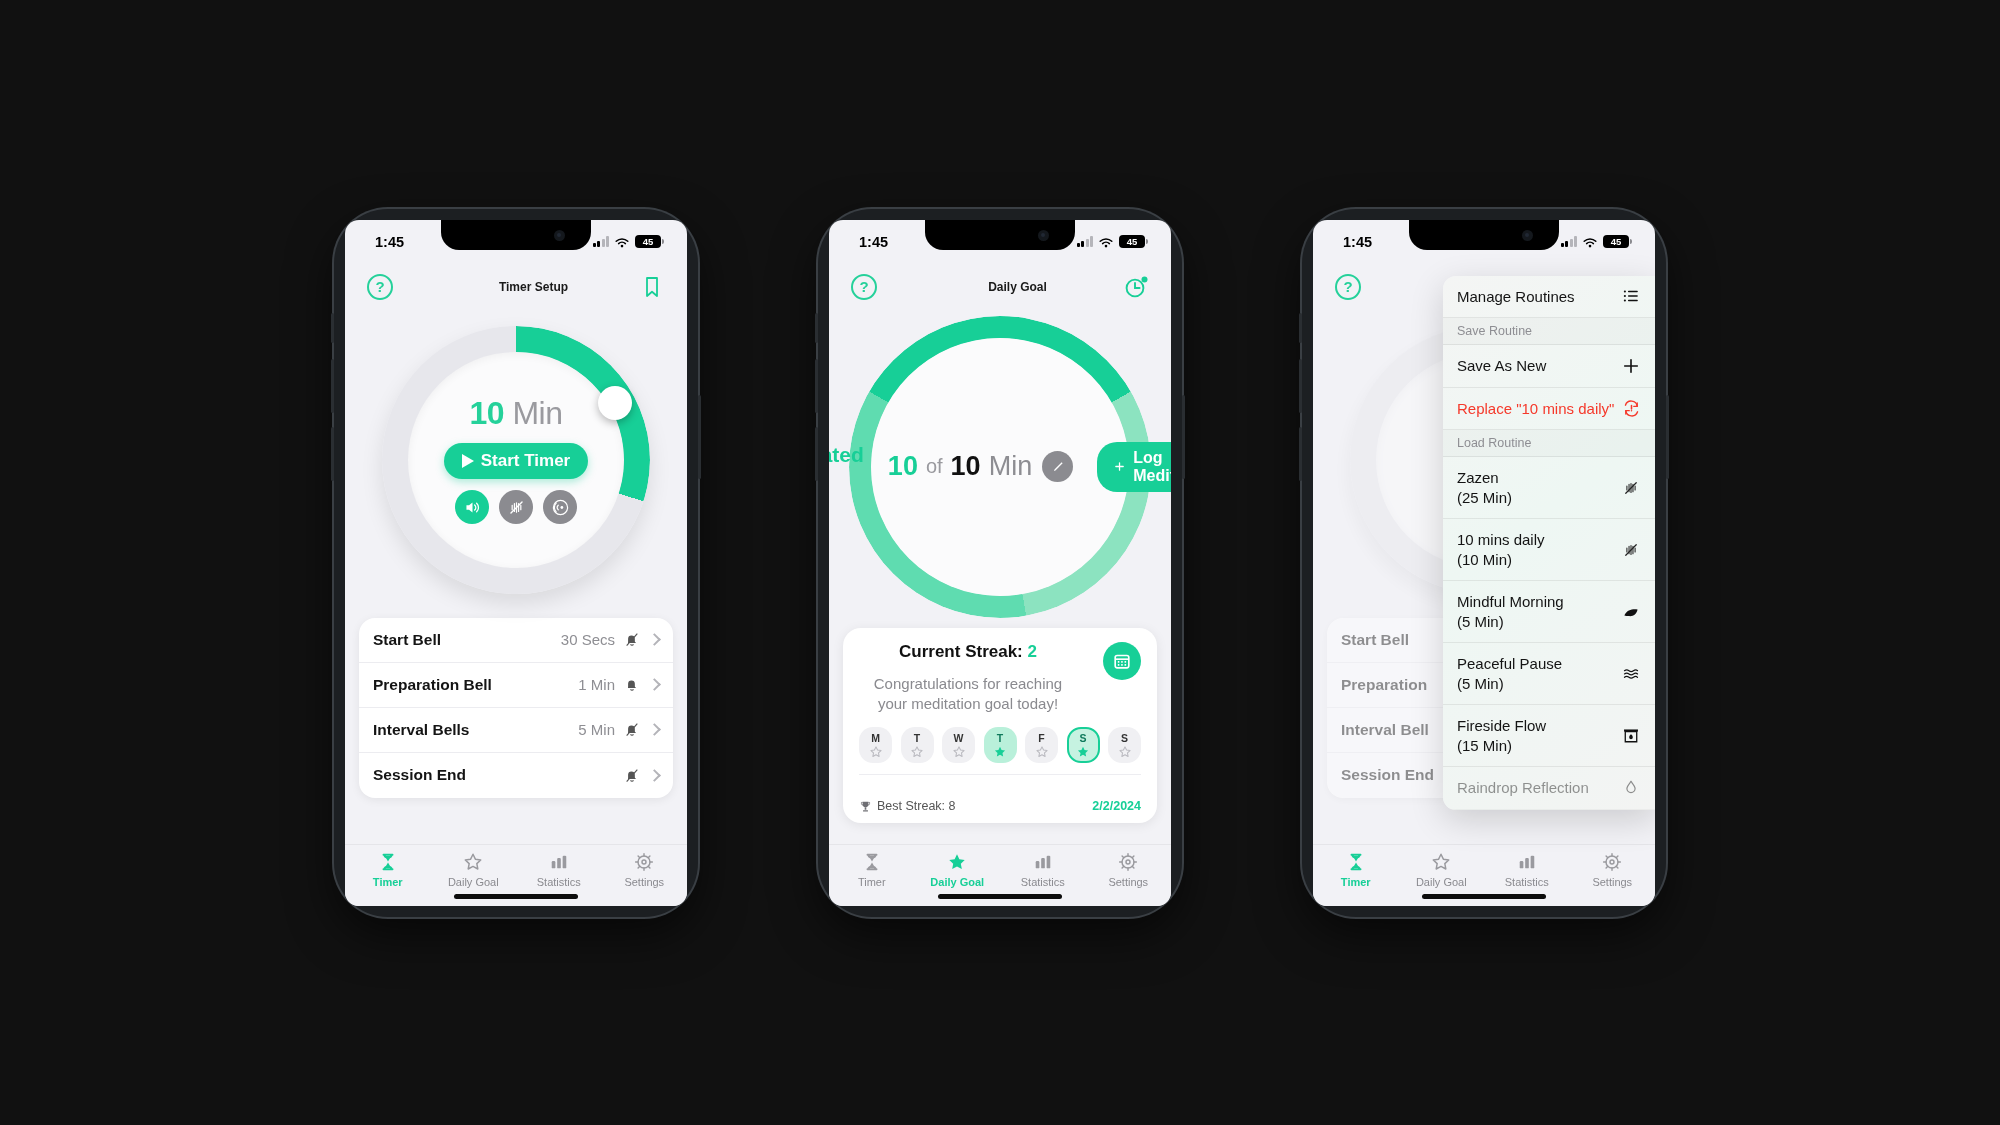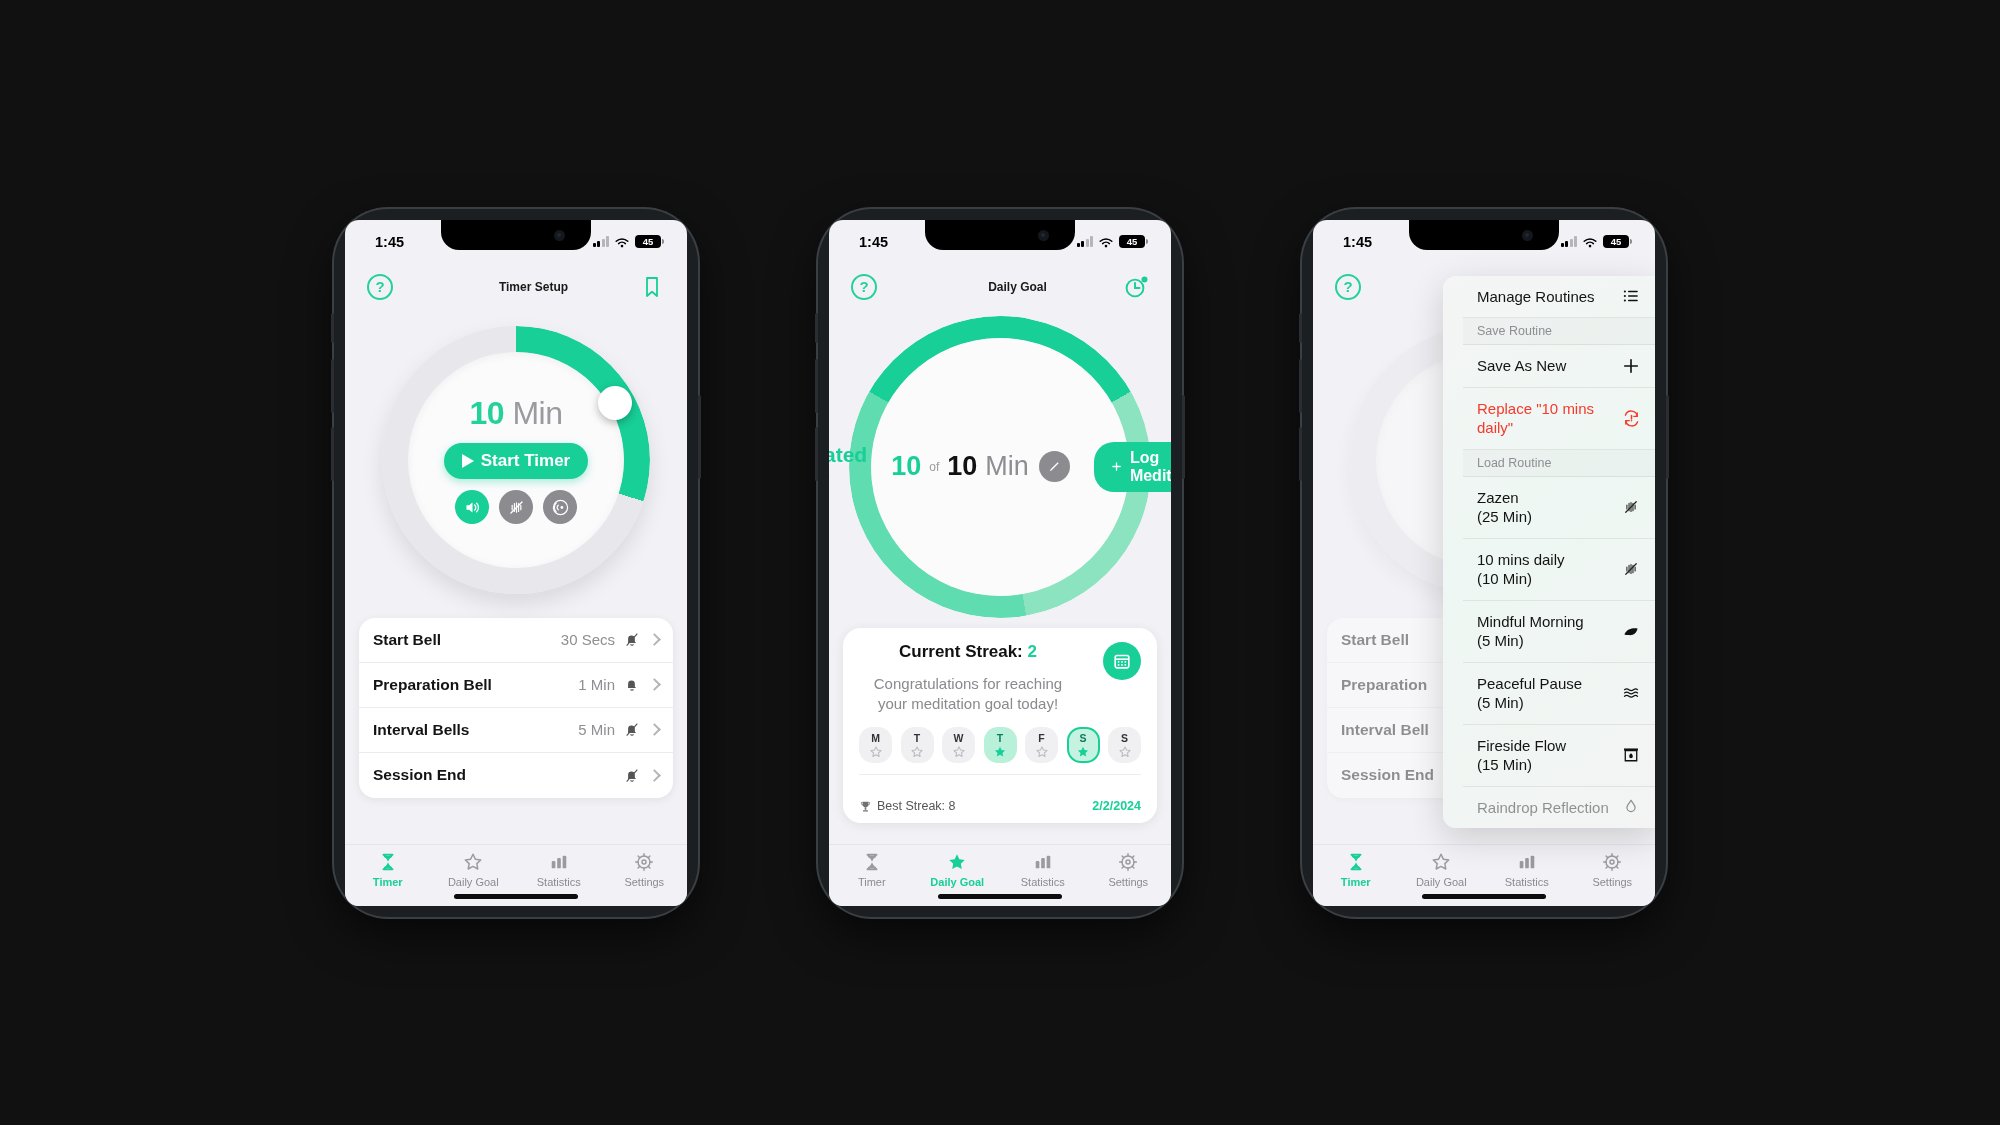--- a/index.html
+++ b/index.html
@@ -142,42 +142,42 @@
   
   .goal-dial { position:relative; width:302px; height:302px; margin: 6px auto 0; }
   .goal-dial .ring { position:absolute; inset:0; border-radius:50%; }
   .goal-dial .inner {
     position:absolute; inset:22px; border-radius:50%; background:#fbfbfc;
     display:flex;flex-direction:row;align-items:center;justify-content:center;gap:24px;
   }
   .goal-head { font-size:21px; font-weight:bold; color:#17cf97; }
   .goal-amt { display:flex; align-items:center; gap:8px; font-size:27px; font-weight:bold; }
   .goal-amt .cur { color:#17cf97; }
-  .goal-amt .of { font-size:12px; color:#9a9a9f; font-weight:normal; }
+  .goal-amt .of { font-size:20px; color:#9a9a9f; font-weight:normal; }
   .goal-amt .tot { color:#111; }
   .goal-amt .un { color:#8d8d92; font-weight:normal; }
   .edit-ic { width:31px;height:31px;border-radius:50%;background:#8b8b90;display:flex;align-items:center;justify-content:center;margin-left:2px; }
   .log-btn { display:flex;align-items:center;gap:8px;background:#17cf97;color:#fff;border-radius:20px;padding:7px 17px;font-size:16px;font-weight:bold; }
 
   
   .tabbar {
     position:absolute; bottom:0; left:0; right:0; height:62px; background:#f2f2f6;
     display:flex; align-items:flex-start; padding-top:7px; z-index: 40;
     border-top: 1px solid rgba(0,0,0,.05);
   }
   .tab { flex:1; display:flex; flex-direction:column; align-items:center; gap:4px; }
   .tab .tl { font-size: 11px; color:#8a8a8f; }
   .tab.active .tl { color:#17cf97; font-weight:bold; }
   .homebar { position:absolute; bottom:7px; left:50%; transform:translateX(-50%); width:124px; height:5px; border-radius:3px; background:#0d0d0d; z-index:45; }
   .menu {
     position:absolute; top:56px; right:0; width:212px; z-index:50;
     background: linear-gradient(145deg,#f4f5f4 0%, #eef7f3 45%, #f3f4f3 100%);
     border-radius: 13px 0 0 13px;
     box-shadow: 0 10px 34px rgba(0,0,0,.16);
-    overflow: hidden; max-height: 552px; padding-left: 20px;
+    overflow: hidden; max-height: 552px;
   }
   .m-row { display:flex; align-items:center; padding: 11px 14px; border-bottom:1px solid rgba(0,0,0,.07); }
   .m-row .mt { font-size: 15px; color:#141414; line-height:1.3; flex:1; }
   .m-row .mi { width:20px; flex:none; display:flex; justify-content:center; align-items:center; }
   .m-sep { padding: 6px 14px; font-size: 12.5px; color:#8e8e93; background: rgba(0,0,0,.02); border-bottom:1px solid rgba(0,0,0,.07); }
   .m-danger .mt { color:#f5392b; }
   .m-row .sub { display:block; }
   .m-row.cut { opacity:.45; }
 </style>
 </head>

